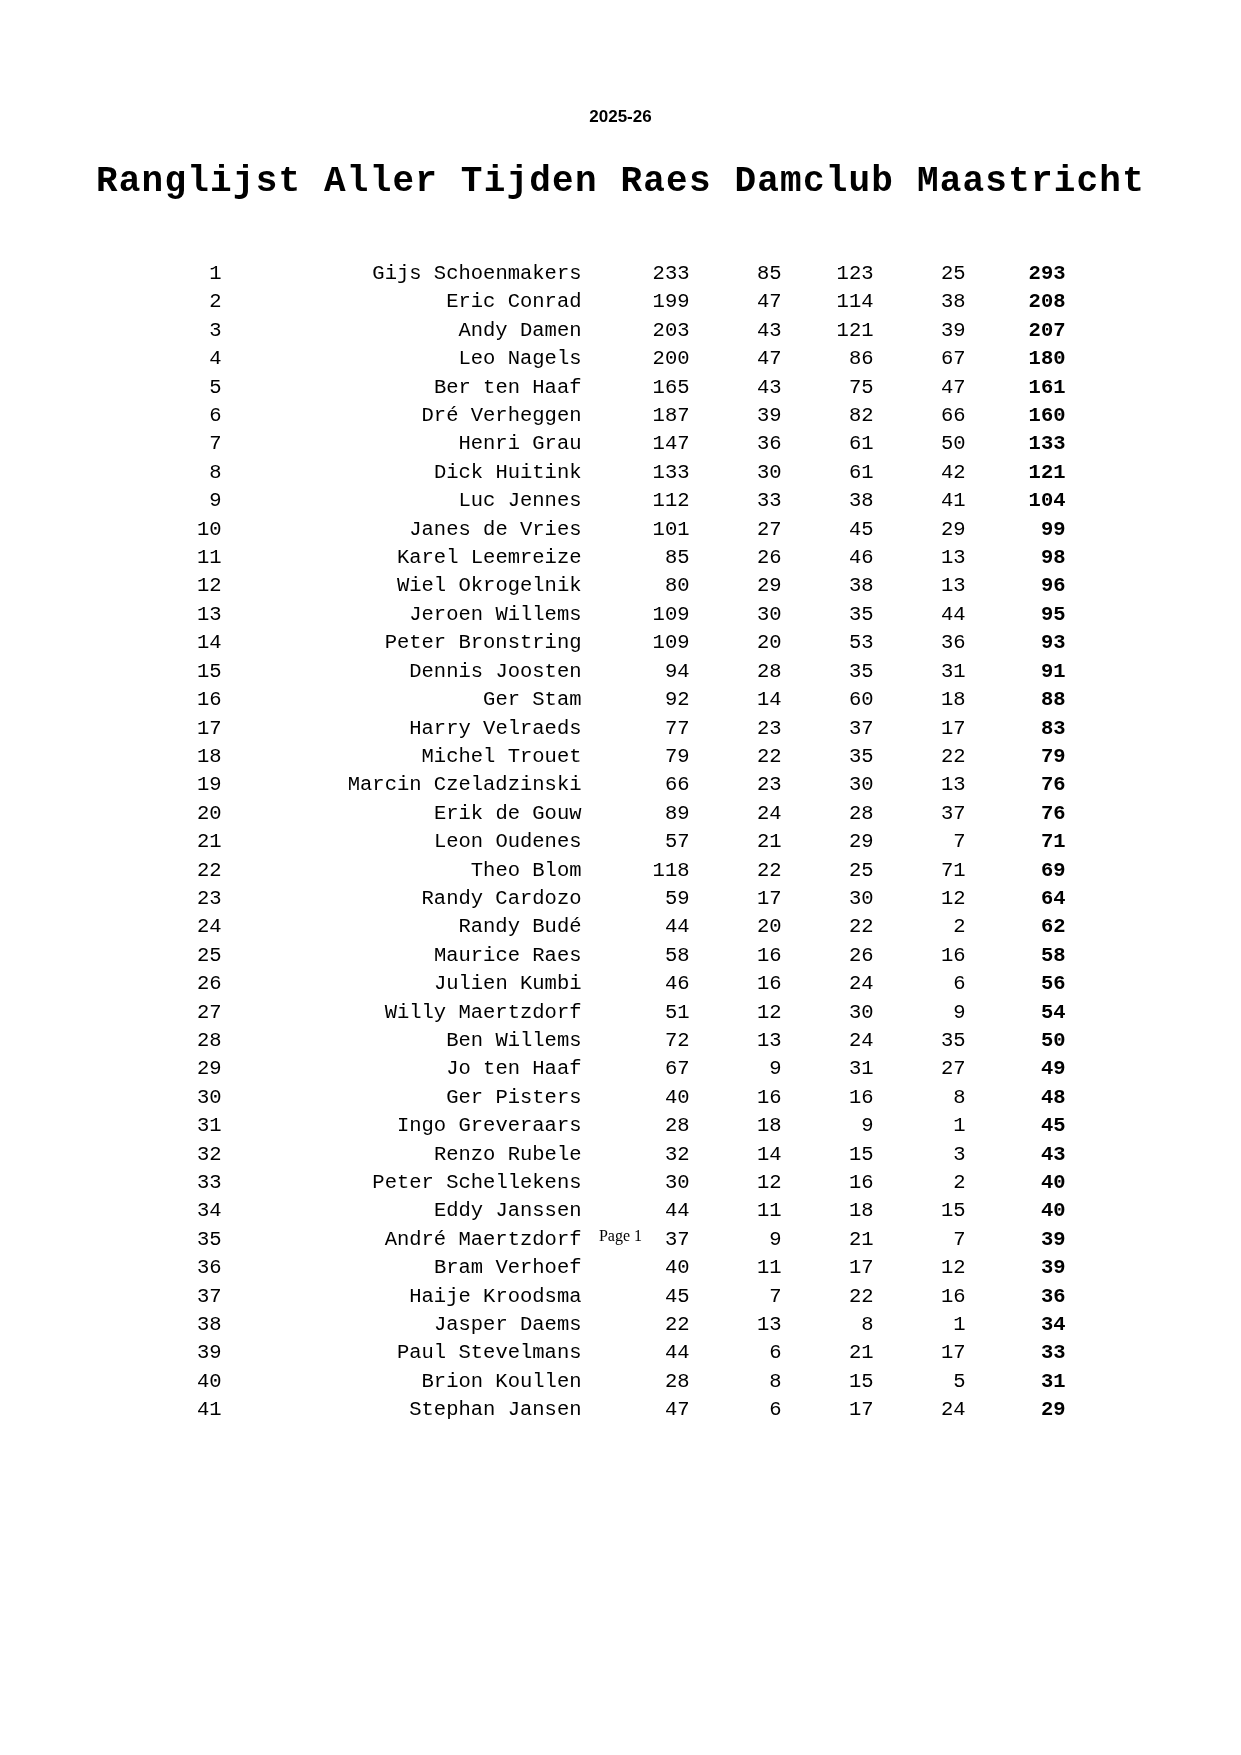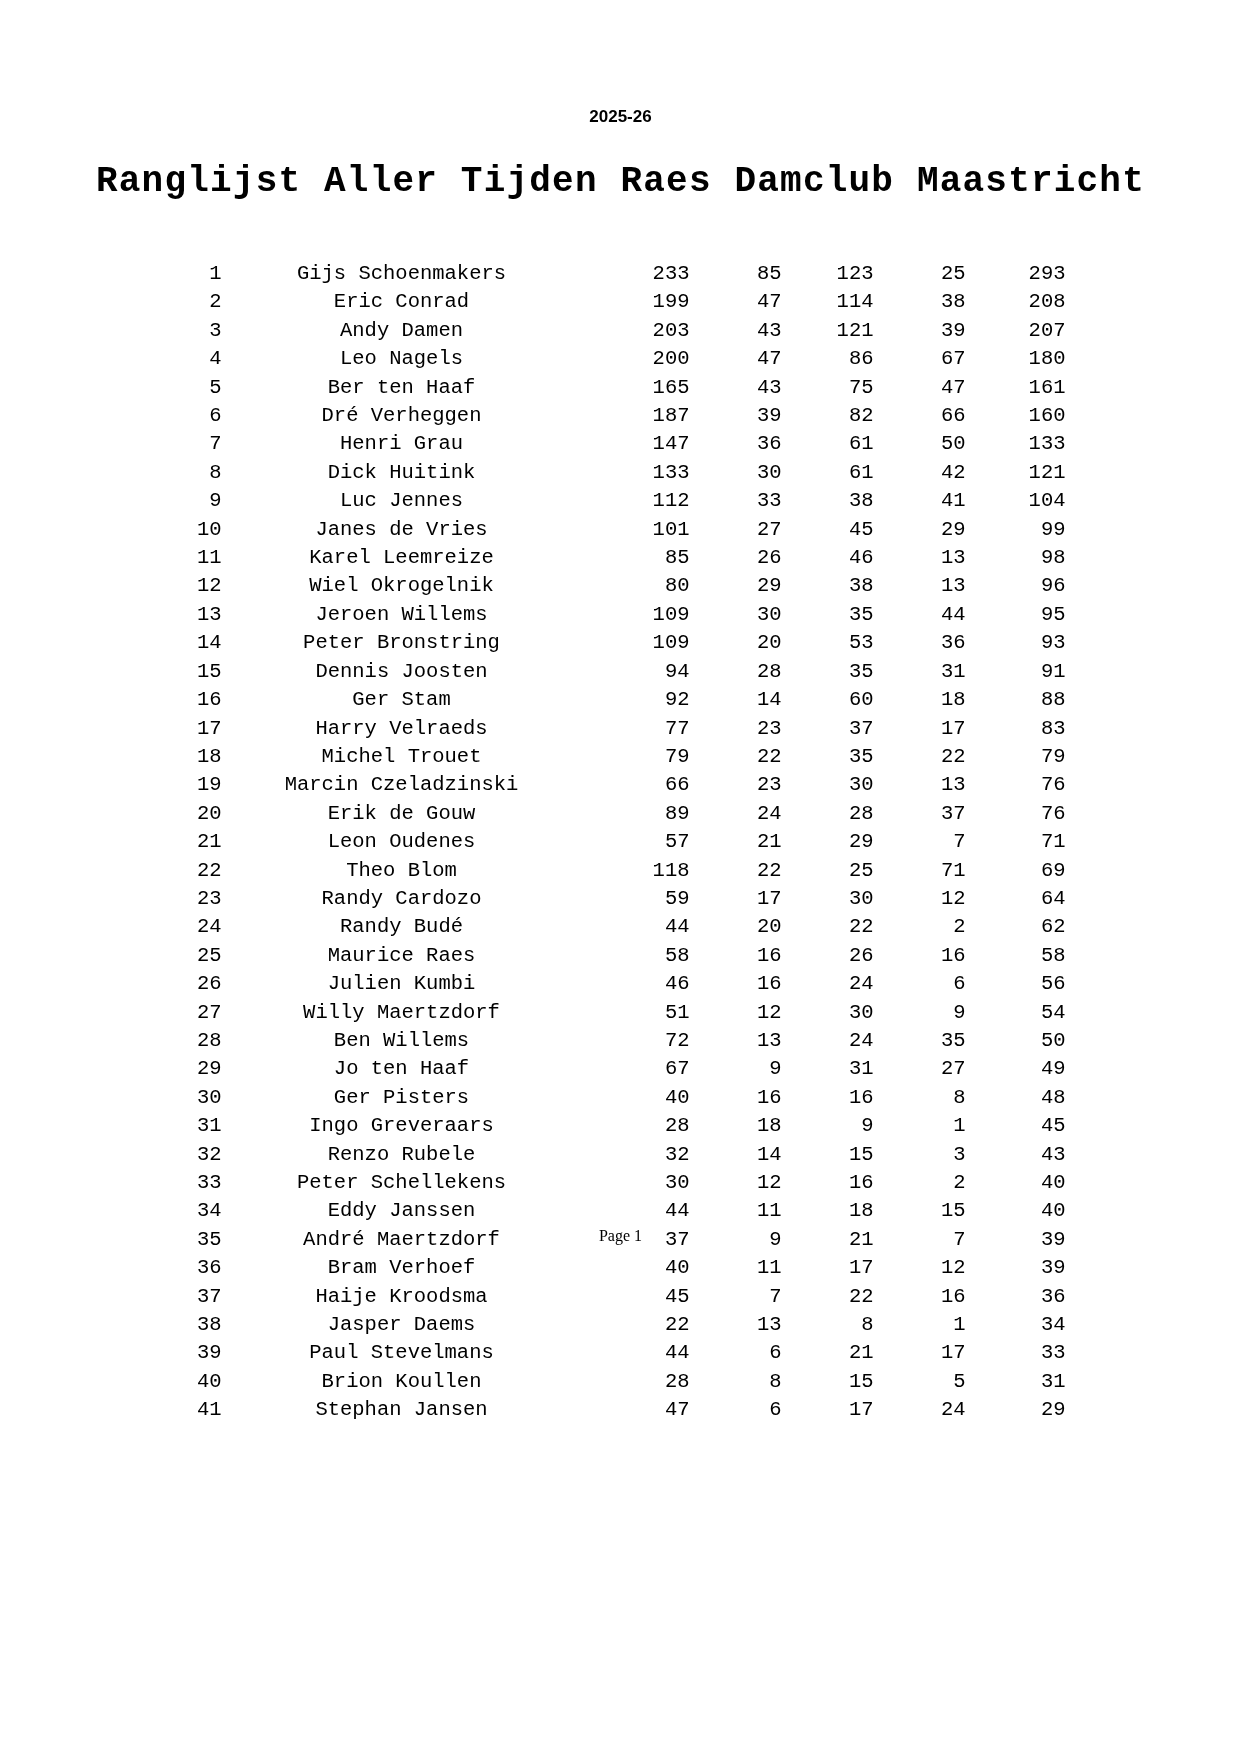--- a/index.html
+++ b/index.html
@@ -53,29 +53,29 @@
   table.rank td {
     padding: 0;
     white-space: pre;
   }
   td.rk {
     text-align: right;
     width: 46px;
     padding-right: 14px;
   }
   td.nm {
-    text-align: center;
+    text-align: right;
     width: 360px;
     margin-top: 11px;
   }
   td.c1 { text-align: right; width: 108px; }
   td.c2 { text-align: right; width: 92px; }
   td.c3 { text-align: right; width: 92px; }
   td.c4 { text-align: right; width: 92px; }
-  td.c5 { text-align: right; width: 100px; }
+  td.c5 { text-align: right; width: 100px; font-weight: bold; }
   .footer {
     position: absolute;
     left: 0;
     right: 0;
     bottom: 108px;
     text-align: center;
     font-family: Liberation Serif, serif;
     font-size: 16px;
   }
 </style>

